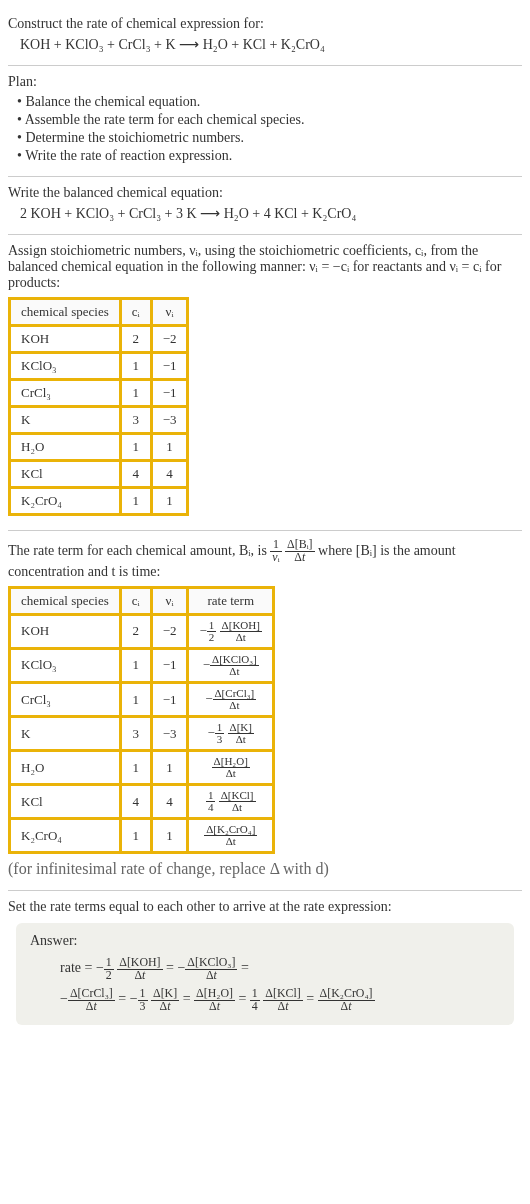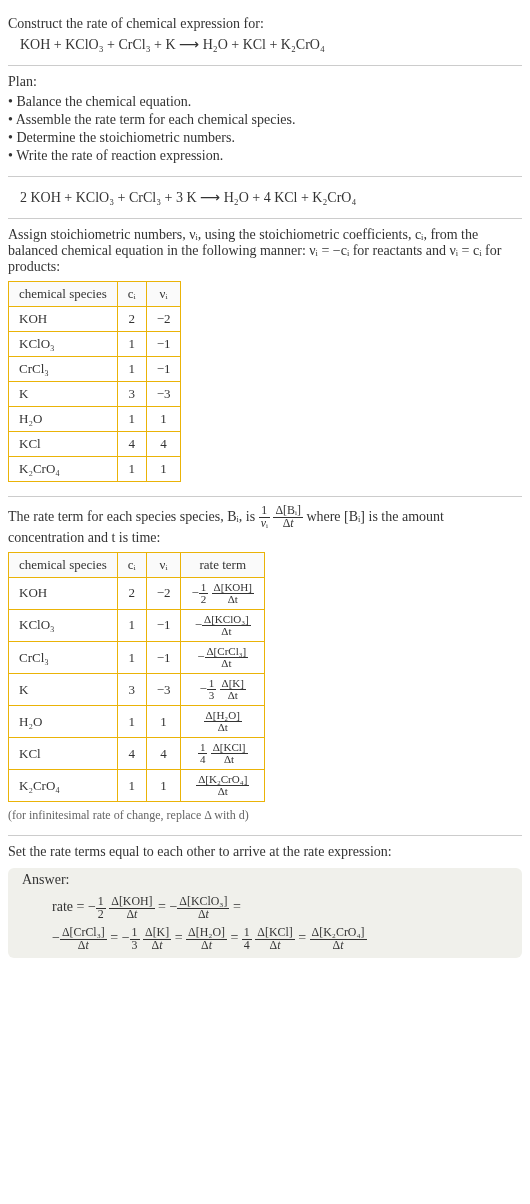--- a/index.html
+++ b/index.html
@@ -24,42 +24,42 @@
     margin: 4px 12px;
   }
   .plan-list {
     margin: 4px 0;
     padding-left: 0;
   }
   .plan-item::before {
     content: "• ";
   }
   .plan-item {
-    margin: 2px 0;
+    margin: 2px 9px;
   }
   table {
     border-collapse: collapse;
     margin: 6px 0;
     font-size: 13px;
   }
   th, td {
-    border: 1px solid #eab308;
+    border: 3px solid #eab308;
     padding: 4px 10px;
     text-align: left;
   }
   th {
     font-weight: normal;
     background: #fafafa;
   }
   .center {
     text-align: center;
     margin-left: 32px;
   }
   .note {
-    font-size: 12px;
+    font-size: 16px;
     color: #666;
     margin: 4px 0;
   }
   .frac {
     display: inline-block;
     vertical-align: middle;
     text-align: center;
     font-size: 0.85em;
     line-height: 1;
   }
@@ -68,22 +68,22 @@
     border-bottom: 1px solid #333;
     padding: 0 2px;
   }
   .frac .den {
     display: block;
     padding: 0 2px;
   }
   .answer-box {
     background: #f0f0eb;
     border-radius: 6px;
-    padding: 4px 14px;
-    margin: 8px 0;
+    padding: 10px 14px;
+    margin: 8px 8px;
   }
   .answer-label {
     font-weight: normal;
     margin-bottom: 4px;
   }
   .answer-math {
     padding-left: 30px;
     line-height: 2.2;
   }
   .answer-note {
@@ -108,20 +108,21 @@
   <div>Plan:</div>
   <div class="plan-list">
     <div class="plan-item">Balance the chemical equation.</div>
     <div class="plan-item">Assemble the rate term for each chemical species.</div>
     <div class="plan-item">Determine the stoichiometric numbers.</div>
     <div class="plan-item">Write the rate of reaction expression.</div>
   </div>
 </div>
 
 <div class="section">
+  <div>Write the balanced chemical equation:</div>
   <div class="equation">2 KOH + KClO₃ + CrCl₃ + 3 K  ⟶  H₂O + 4 KCl + K₂CrO₄</div>
 </div>
 
 <div class="section">
   <div>Assign stoichiometric numbers, νᵢ, using the stoichiometric coefficients, cᵢ, from the balanced chemical equation in the following manner: νᵢ = −cᵢ for reactants and νᵢ = cᵢ for products:</div>
   <table>
     <tbody>
         <tr>
       <th>chemical species</th>
       <th class="center">cᵢ</th>
@@ -161,21 +162,21 @@
           <td>K₂CrO₄</td>
           <td class="center">1</td>
           <td class="center">1</td>
         </tr>
   </tbody>
     </table>
 </div>
 
 <div class="section">
   <div>
-    <span>The rate term for each species species, Bᵢ, is </span>
+    <span>The rate term for each chemical amount, Bᵢ, is </span>
     <span class="frac"><span class="num">1</span><span class="den"><span class="math-i">ν</span>ᵢ</span></span>
     <span class="frac"><span class="num">Δ[Bᵢ]</span><span class="den">Δ<span class="math-i">t</span></span></span>
     <span> where [Bᵢ] is the amount concentration and t is time:</span>
   </div>
   <table>
     <tbody>
         <tr>
       <th>chemical species</th>
       <th class="center">cᵢ</th>
       <th class="center">νᵢ</th>

